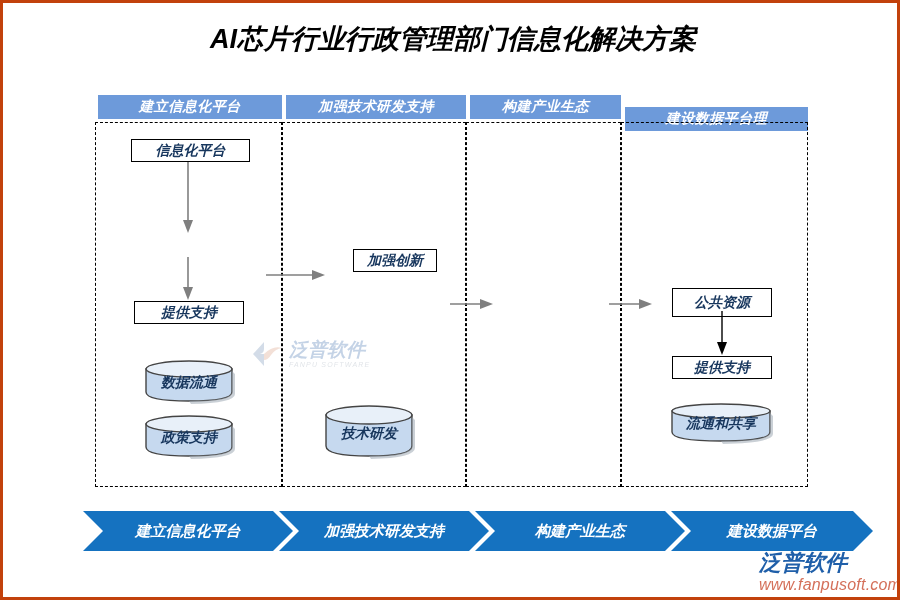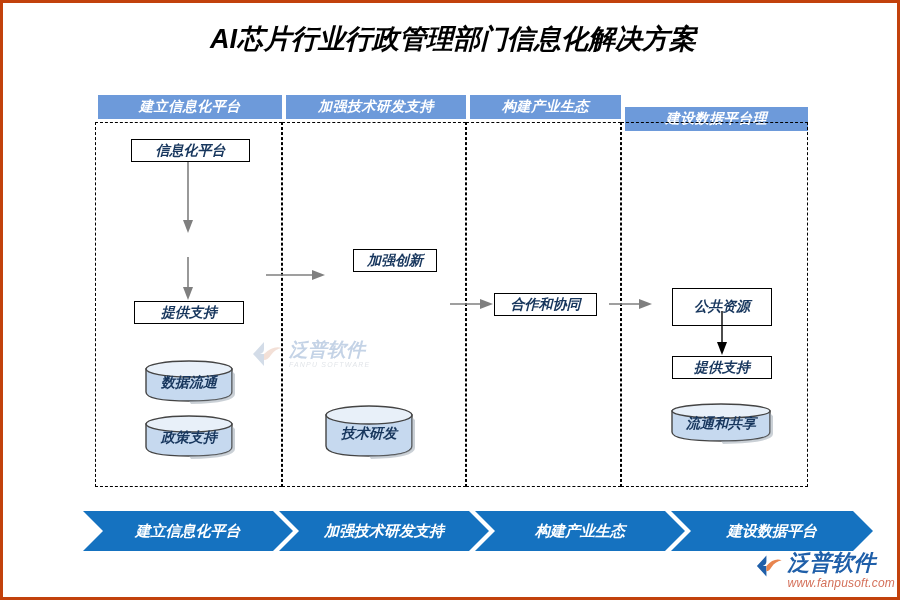--- a/index.html
+++ b/index.html
@@ -173,21 +173,21 @@
     flex-direction: column;
     line-height: 1;
   }
   .logo .logo-cn {
     font-size: 22px;
     font-weight: bold;
     color: #1f5fa9;
     white-space: nowrap;
   }
   .logo .logo-url {
-    font-size: 12px;
+    font-size: 16px;
     color: #d4705a;
     white-space: nowrap;
     margin-top: 3px;
     letter-spacing: 0.2px;
   }
 </style>
 </head>
 <body>
 
 <div id="canvas">
@@ -270,30 +270,29 @@
     <span class="cyl-label" style="top:21px;">技术研发</span>
   </div>
 
   <div class="arrow" style="left:447px; top:294px;">
     <svg width="44" height="14" viewBox="0 0 44 14">
       <line x1="0" y1="7" x2="34" y2="7" stroke="#7f7f7f" stroke-width="1.6"></line>
       <path d="M43 7 L30 2 L30 12 Z" fill="#7f7f7f"></path>
     </svg>
   </div>
 
-  <div class="pbox" style="left:491px; top:290px; width:103px; height:23px;">合作和协同</div>
 
   <div class="arrow" style="left:606px; top:294px;">
     <svg width="44" height="14" viewBox="0 0 44 14">
       <line x1="0" y1="7" x2="34" y2="7" stroke="#7f7f7f" stroke-width="1.6"></line>
       <path d="M43 7 L30 2 L30 12 Z" fill="#7f7f7f"></path>
     </svg>
   </div>
 
-  <div class="pbox" style="left:669px; top:285px; width:100px; height:38px;">公共资源</div>
+  <div class="pbox" style="left:669px; top:285px; width:100px; height:29px;">公共资源</div>
 
   <div class="arrow" style="left:712px; top:308px;">
     <svg width="14" height="45" viewBox="0 0 14 45">
       <line x1="7" y1="0" x2="7" y2="35" stroke="#000000" stroke-width="1.4"></line>
       <path d="M7 44 L2 31 L12 31 Z" fill="#000000"></path>
     </svg>
   </div>
 
   <div class="pbox" style="left:669px; top:353px; width:100px; height:23px;">提供支持</div>
 

